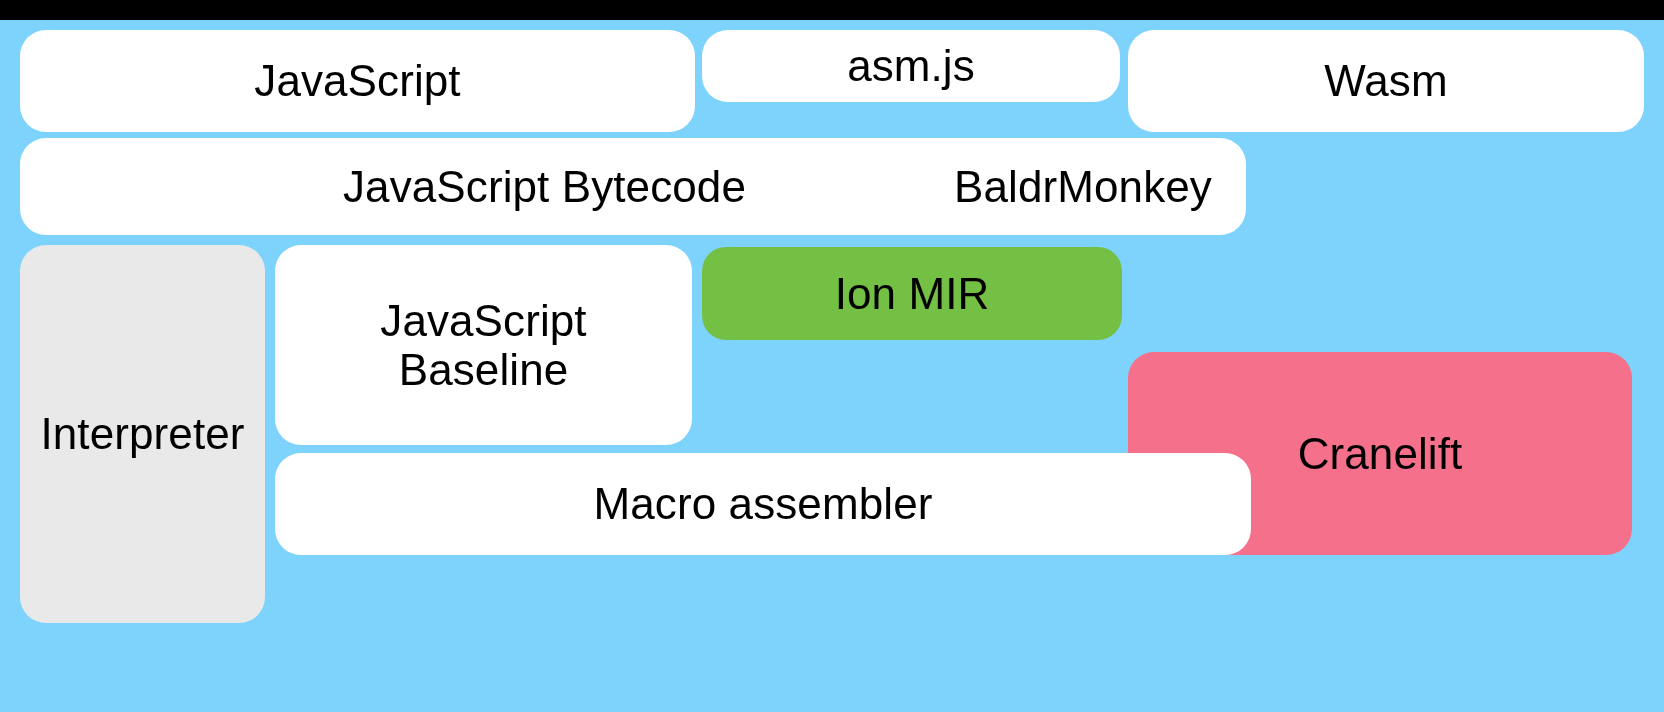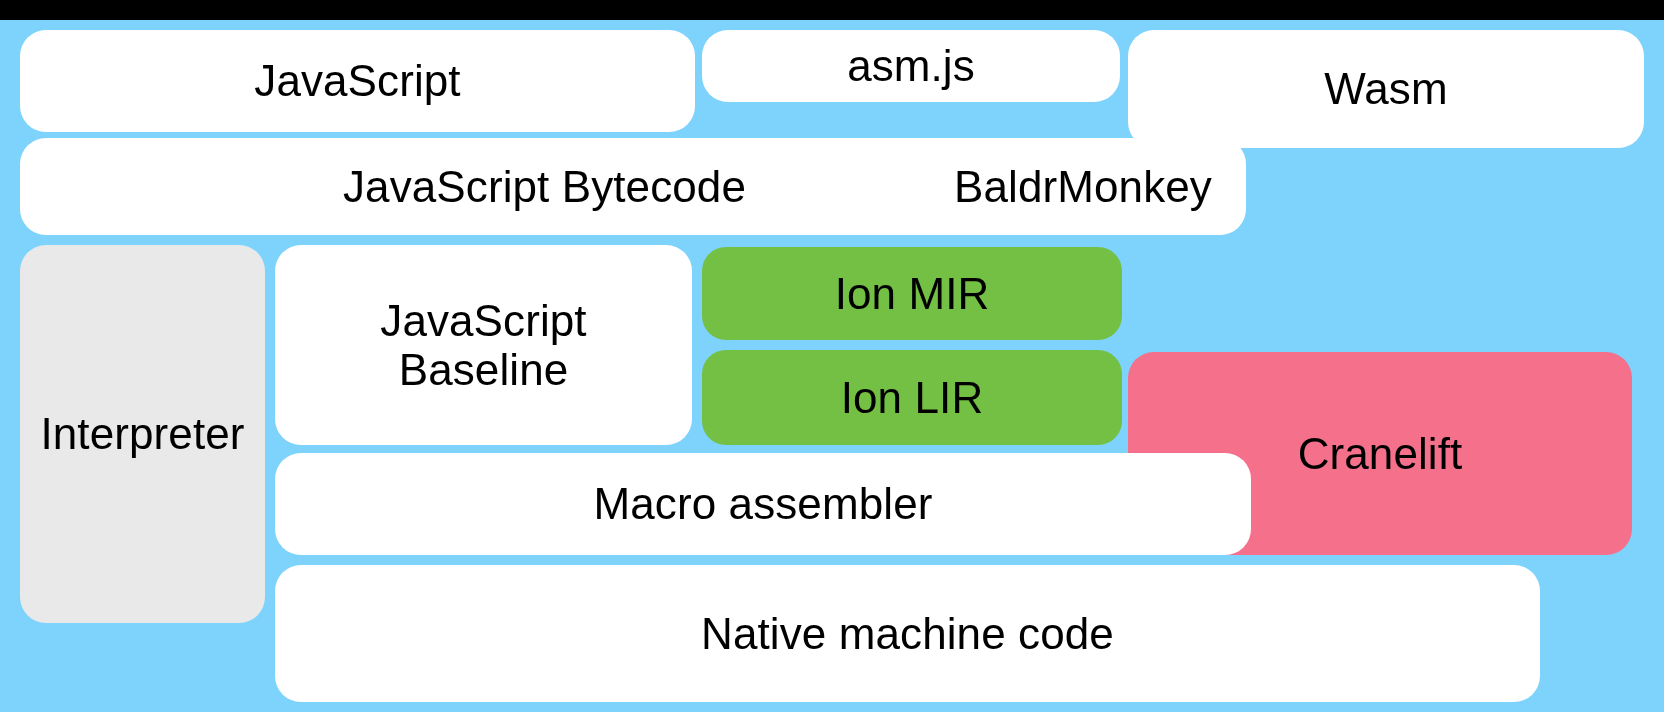--- a/index.html
+++ b/index.html
@@ -34,21 +34,21 @@
     white-space: pre-line;
     -webkit-font-smoothing: antialiased;
   }
   .node.gray  { background: #e9e9e9; }
   .node.green { background: #74c044; }
   .node.pink  { background: #f4708b; }
 
   
   .n-javascript        { left: 20px;   top: 10px;  width: 675px; height: 102px; }
   .n-asmjs             { left: 702px;  top: 10px;  width: 418px; height: 72px; }
-  .n-wasm              { left: 1128px; top: 10px;  width: 516px; height: 118px; }
+  .n-wasm              { left: 1128px; top: 10px;  width: 516px; height: 102px; }
 
   
   .n-js-bytecode       { left: 20px;   top: 118px; width: 1049px; height: 97px; }
   .n-baldrmonkey       { left: 920px;  top: 118px; width: 326px; height: 97px; }
 
   
   .n-interpreter       { left: 20px;   top: 225px; width: 245px; height: 378px; }
   .n-js-baseline       { left: 275px;  top: 225px; width: 417px; height: 200px; }
   .n-ion-mir           { left: 702px;  top: 227px; width: 420px; height: 93px;  border-radius: 24px; }
   .n-ion-lir           { left: 702px;  top: 330px; width: 420px; height: 95px;  border-radius: 24px; }
@@ -73,21 +73,19 @@
 
   <div class="node n-baldrmonkey">BaldrMonkey</div>
 
   <div class="node gray n-interpreter">Interpreter</div>
 
   <div class="node n-js-baseline">JavaScript
 Baseline</div>
 
   <div class="node green n-ion-mir">Ion MIR</div>
 
-  <div class="node green n-ion-lir">Ion LIR</div>
 
   <div class="node pink n-cranelift">Cranelift</div>
 
   <div class="node n-macro-assembler">Macro assembler</div>
 
-  <div class="node n-native-code">Native machine code</div>
 
 </div>
 
 </body></html>

